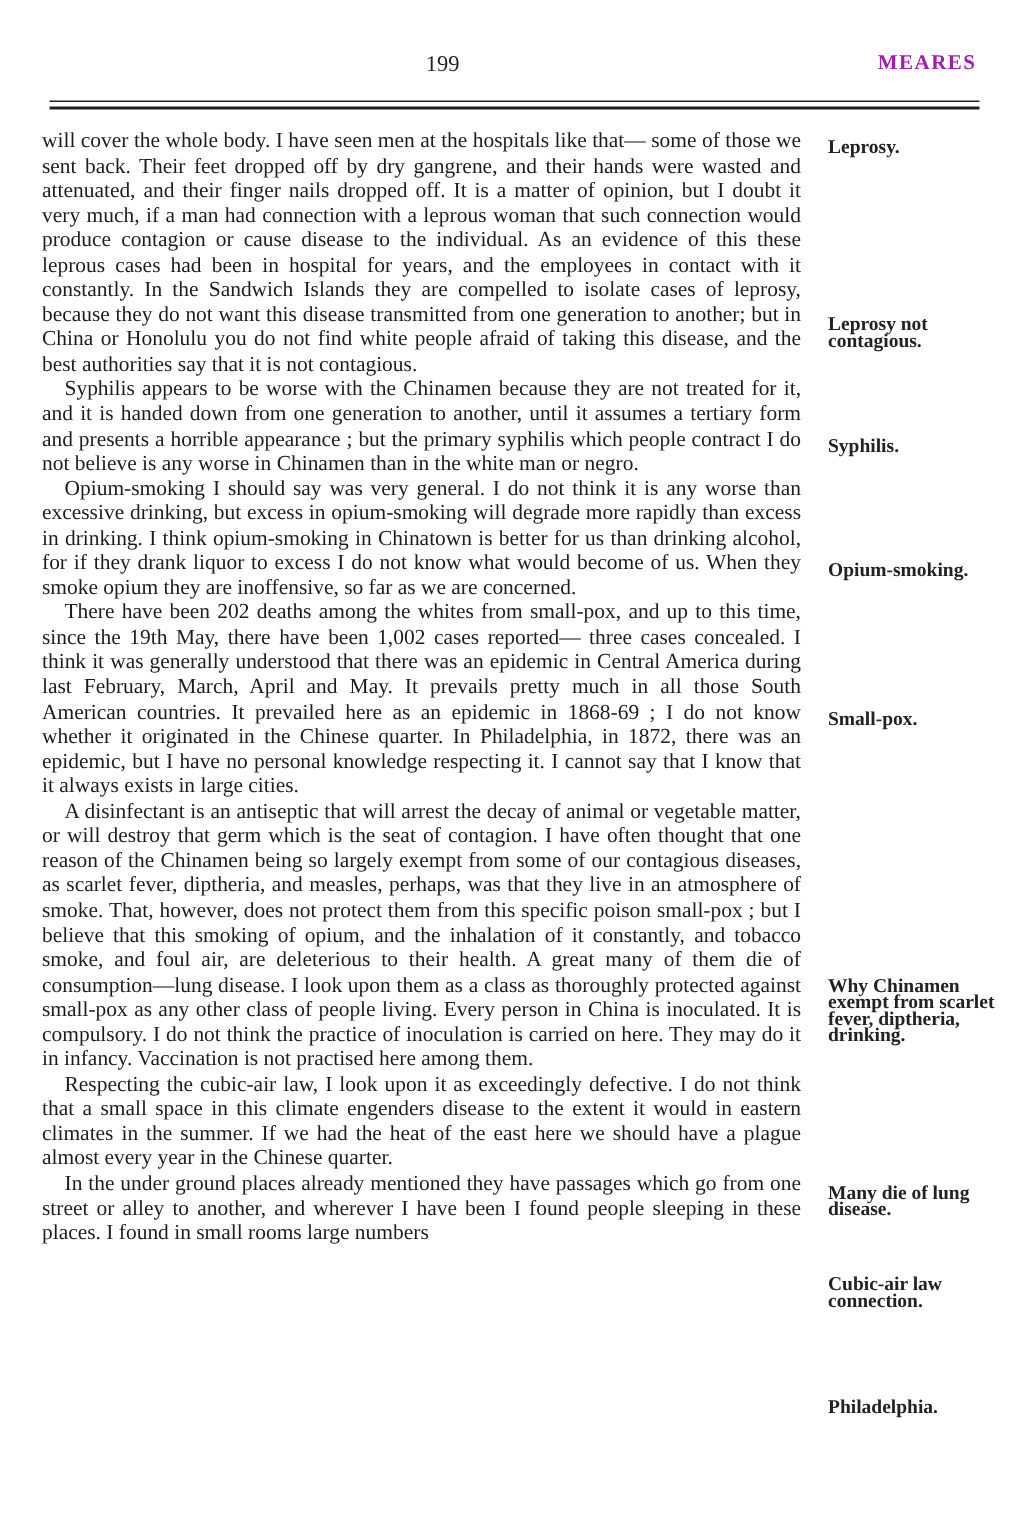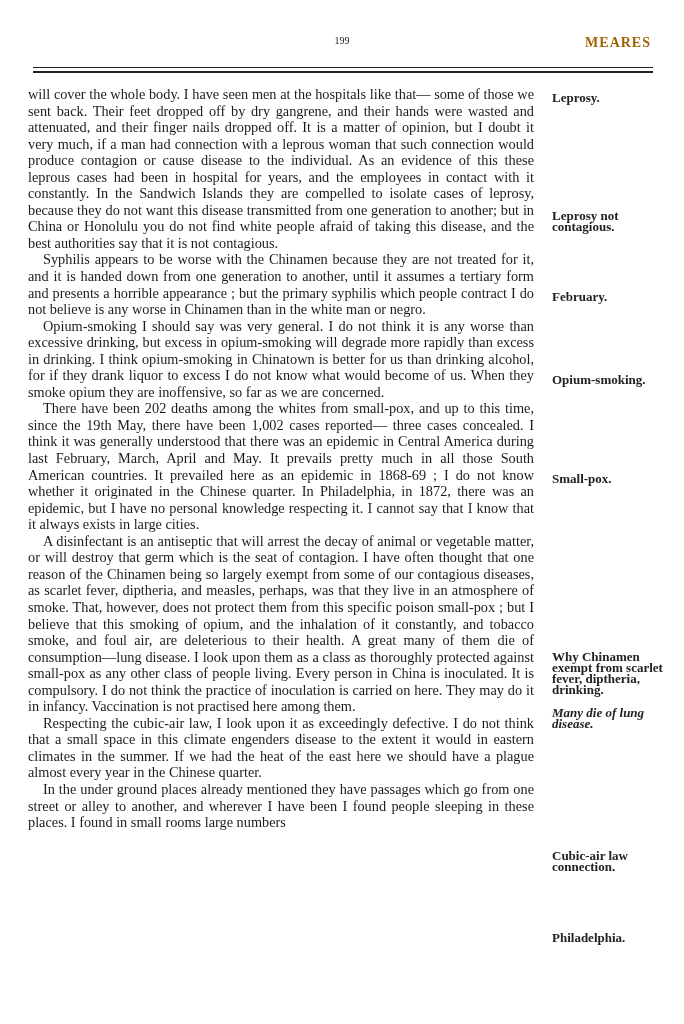--- a/index.html
+++ b/index.html
@@ -2,27 +2,27 @@
 <html><head>
   <meta charset="utf-8">
   <style>
     html, body { margin: 0; padding: 0; background: #ffffff; }
     body {
       width: 684px; height: 1024px; position: relative; overflow: hidden;
       font-family: "DejaVu Serif", "Liberation Serif", serif;
       color: #1a1a1a;
     }
     .page-number {
-      position: absolute; top: 35px; left: 0; width: 684px; text-align: center;
-      font-family: "Liberation Serif", serif; font-size: 10px; color: #222;
+      position: absolute; top: 35px; left: 0; width: 590px; text-align: center;
+      font-family: "Liberation Serif", serif; font-size: 15px; color: #222;
     }
     .running-head {
       position: absolute; top: 35px; right: 33px;
       font-family: "Liberation Serif", serif; font-weight: bold; font-size: 14px;
-      letter-spacing: 1px; color: #a16207;
+      letter-spacing: 1px; color: #a21caf;
     }
     .rule { position: absolute; left: 33px; width: 620px; background: #222; }
     .rule.top { top: 67px; height: 1px; }
     .rule.bottom { top: 71px; height: 2px; }
     .body-text {
       position: absolute; left: 28px; top: 86px; width: 506px;
       font-family: "Liberation Serif", serif; font-size: 14.3px; line-height: 16.55px;
       text-align: justify; color: #1c1c1c;
     }
     .body-text p { margin: 0; text-indent: 15px; }
@@ -46,19 +46,19 @@
   <p>Syphilis appears to be worse with the Chinamen because they are not treated for it, and it is handed down from one generation to another, until it assumes a tertiary form and presents a horrible appearance ; but the primary syphilis which people contract I do not believe is any worse in Chinamen than in the white man or negro.</p>
   <p>Opium-smoking I should say was very general. I do not think it is any worse than excessive drinking, but excess in opium-smoking will degrade more rapidly than excess in drinking. I think opium-smoking in Chinatown is better for us than drinking alcohol, for if they drank liquor to excess I do not know what would become of us. When they smoke opium they are inoffensive, so far as we are concerned.</p>
   <p>There have been 202 deaths among the whites from small-pox, and up to this time, since the 19th May, there have been 1,002 cases reported— three cases concealed. I think it was generally understood that there was an epidemic in Central America during last February, March, April and May. It prevails pretty much in all those South American countries. It prevailed here as an epidemic in 1868-69 ; I do not know whether it originated in the Chinese quarter. In Philadelphia, in 1872, there was an epidemic, but I have no personal knowledge respecting it. I cannot say that I know that it always exists in large cities.</p>
   <p>A disinfectant is an antiseptic that will arrest the decay of animal or vegetable matter, or will destroy that germ which is the seat of contagion. I have often thought that one reason of the Chinamen being so largely exempt from some of our contagious diseases, as scarlet fever, diptheria, and measles, perhaps, was that they live in an atmosphere of smoke. That, however, does not protect them from this specific poison small-pox ; but I believe that this smoking of opium, and the inhalation of it constantly, and tobacco smoke, and foul air, are deleterious to their health. A great many of them die of consumption—lung disease. I look upon them as a class as thoroughly protected against small-pox as any other class of people living. Every person in China is inoculated. It is compulsory. I do not think the practice of inoculation is carried on here. They may do it in infancy. Vaccination is not practised here among them.</p>
   <p>Respecting the cubic-air law, I look upon it as exceedingly defective. I do not think that a small space in this climate engenders disease to the extent it would in eastern climates in the summer. If we had the heat of the east here we should have a plague almost every year in the Chinese quarter.</p>
   <p>In the under ground places already mentioned they have passages which go from one street or alley to another, and wherever I have been I found people sleeping in these places. I found in small rooms large numbers</p>
 </div>
 
 <div class="margin-note" style="top:92px;">Leprosy.</div>
 <div class="margin-note" style="top:210px;">Leprosy not contagious.</div>
-<div class="margin-note" style="top:291px;">February.</div>
+<div class="margin-note" style="top:291px;">Syphilis.</div>
 <div class="margin-note" style="top:374px;">Opium-smoking.</div>
 <div class="margin-note" style="top:473px;font-family:Liberation Serif, serif;">Small-pox.</div>
 <div class="margin-note" style="top:651px;">Why Chinamen exempt from scarlet fever, diptheria, drinking.</div>
-<div class="margin-note" style="top:707px;font-style:italic;">Many die of lung disease.</div>
+<div class="margin-note" style="top:789px;">Many die of lung disease.</div>
 <div class="margin-note" style="top:850px;">Cubic-air law connection.</div>
 <div class="margin-note" style="top:932px;">Philadelphia.</div>
 
 </body></html>

